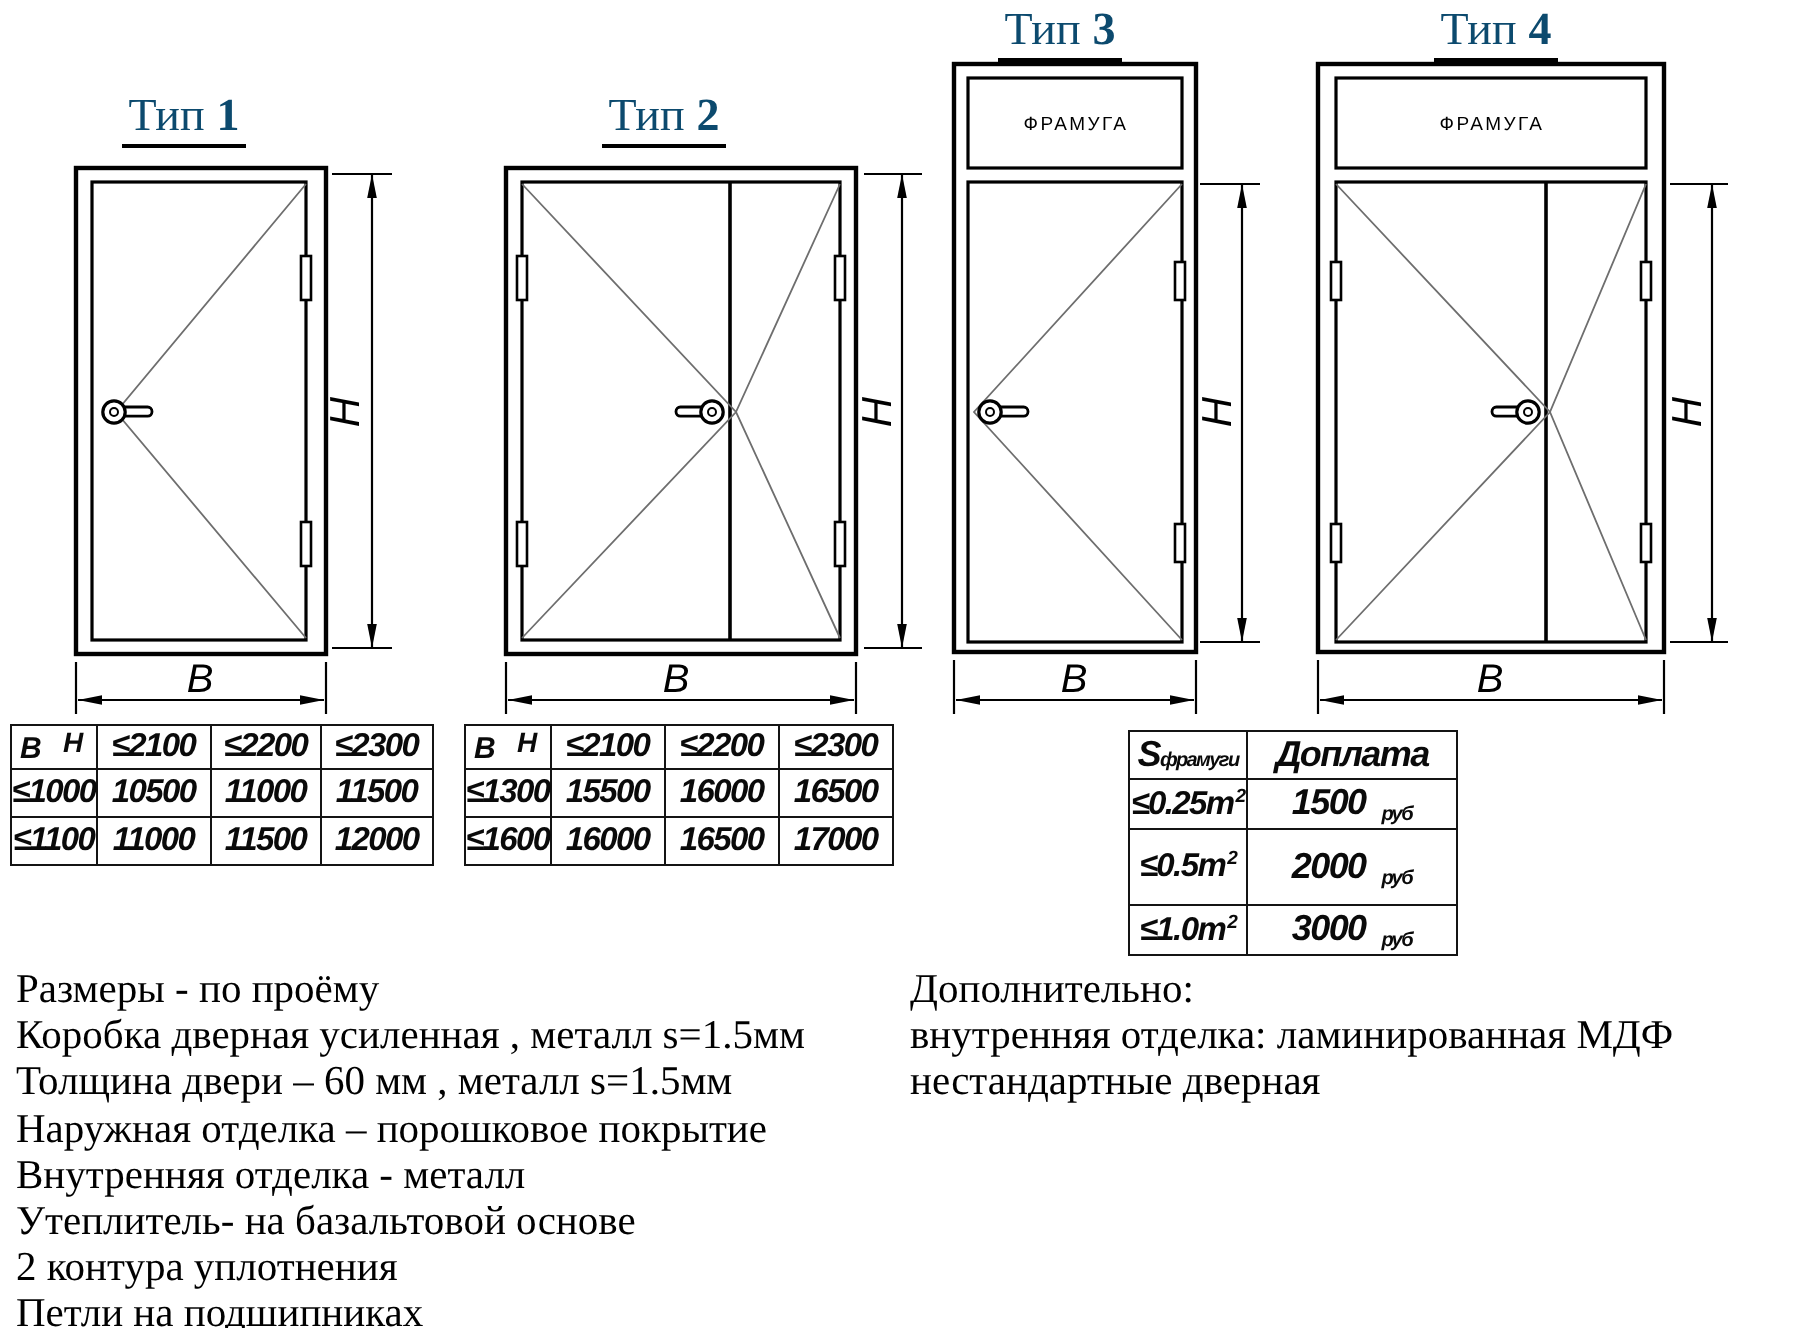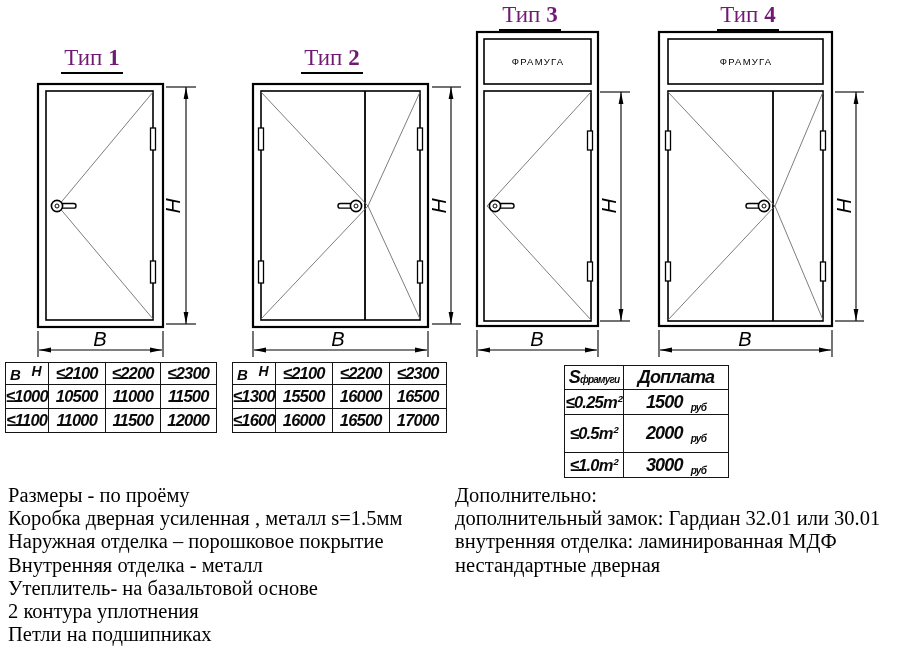--- a/index.html
+++ b/index.html
@@ -1,20 +1,20 @@
 <!DOCTYPE html>
 <html><head>
 <meta charset="utf-8">
 <style>
   html,body{margin:0;padding:0;background:#fff;}
   #sheet{position:relative;width:910px;height:664px;background:#ffffff;overflow:hidden;
          font-family:"Liberation Sans",sans-serif;color:#000;}
   svg text{user-select:none;}
   .door-title{position:absolute;text-align:center;font-family:"Liberation Serif",serif;
-              font-size:23px;color:#701a75;}
+              font-size:23px;color:#0c4a6e;}
   .door-title .u{display:inline-block;border-bottom:2px solid #000;padding:0 3px 1px 3px;}
   .door-title b{margin-left:6px;}
   table.spec{position:absolute;border-collapse:collapse;table-layout:fixed;background:#fff;}
   table.spec td,table.spec th{border:1.6px solid #141414;text-align:center;vertical-align:middle;
       padding:0;font-style:italic;font-weight:bold;font-size:16.5px;letter-spacing:-0.8px;
       color:#0a0a0a;font-family:"Liberation Sans",sans-serif;white-space:nowrap;}
   table.spec tr{height:24px;}
   table.spec tr.hdr{height:22px;}
   .corner-cell{position:relative;}
   .corner-cell .cb{position:absolute;left:4px;bottom:1px;font-size:15px;}
@@ -256,26 +256,26 @@
     <tr style="height:25px;">
       <td class="area"><span>≤1.0m</span><sup>2</sup></td>
       <td class="price"><span style="font-size:18px;">3000</span><sub>руб</sub></td>
     </tr>
   </tbody>
     </table>
 
   <div class="notes" style="left:8px;top:484px;width:440px;">
     <div>Размеры - по проёму</div>
     <div>Коробка дверная усиленная , металл s=1.5мм</div>
+    <div>Толщина двери – 60 мм , металл s=1.5мм</div>
     <div>Наружная отделка – порошковое покрытие</div>
     <div>Внутренняя отделка - металл</div>
     <div>Утеплитель- на базальтовой основе</div>
     <div>2 контура уплотнения</div>
     <div>Петли на подшипниках</div>
   </div>
   <div class="notes" style="left:455px;top:484px;width:455px;">
     <div>Дополнительно:</div>
-    <div>дополнительный замок: Гардиан 32.01 или 30.01</div>
     <div>внутренняя отделка: ламинированная МДФ</div>
     <div>нестандартные дверная</div>
   </div>
 
 </div>
 
 </body></html>

